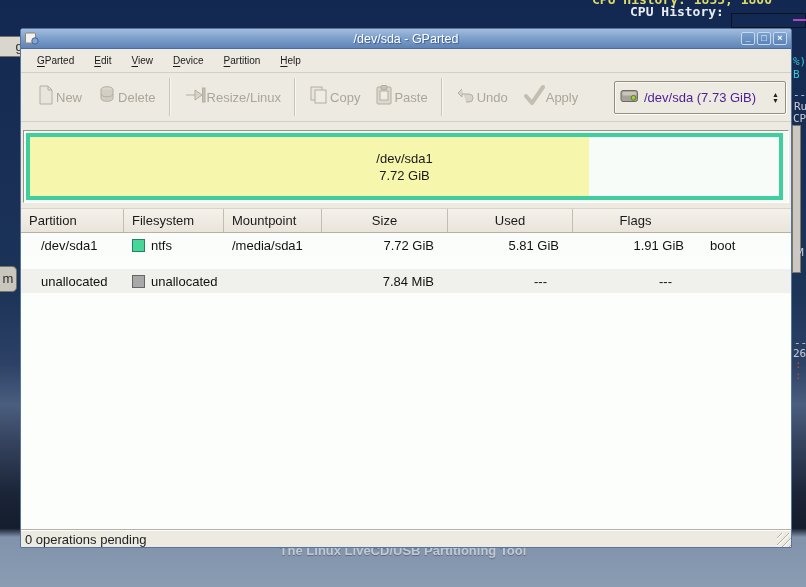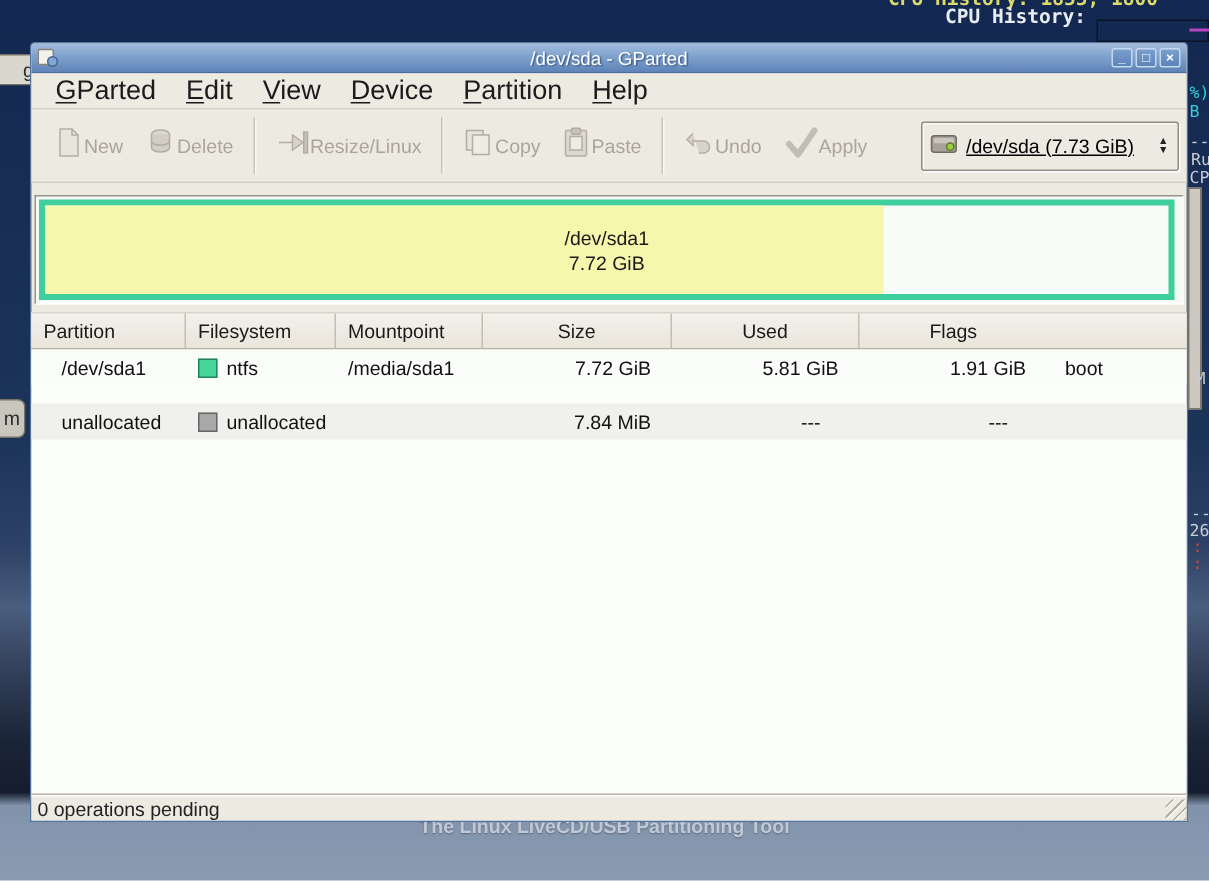--- a/index.html
+++ b/index.html
@@ -40,33 +40,33 @@
   .wicon { margin-left:4px; display:flex; }
   .wtitle { position:absolute; left:0; width:100%; text-align:center; color:#fff; font-weight:normal;
     font-size:12.5px; text-shadow:1px 1px 1px #3a5a8a; pointer-events:none; }
   .wbtns { position:absolute; right:4px; top:3px; display:flex; gap:2px; }
   .wbtn { width:14px; height:13px; background:linear-gradient(180deg,#7aa0ce,#5c84b8);
     border:1px solid #c6d8ee; color:#fff; font-size:9px; font-weight:bold; line-height:11px;
     text-align:center; border-radius:2px; }
 
   .menubar { position:absolute; left:0; top:20px; width:770px; height:24px;
     background:#edeae2; border-bottom:1px solid #d3cfc5; display:flex; align-items:center; padding-left:6px; }
-  .mitem { font-size:18px; color:#1b1b1b; padding:3px 10px; }
+  .mitem { font-size:10px; color:#1b1b1b; padding:3px 10px; }
   .mn { text-decoration:underline; text-underline-offset:2px; }
 
   .toolbar { position:absolute; left:0; top:44px; width:770px; height:49px;
     background:#edeae2; border-bottom:1px solid #d3cfc5; display:flex; align-items:center; padding-left:8px; }
   .tbtn { display:flex; flex-direction:row; align-items:center; justify-content:flex-end;
     padding:2px 7px; height:44px; }
   .tlabel { font-size:13px; color:#aba699; margin-top:1px; white-space:nowrap; }
   .tsep { width:1px; height:38px; background:#c9c5ba; margin:0 6px; box-shadow:1px 0 0 #f8f6f1; }
   .combo { position:absolute; right:5px; top:8px; height:33px; width:172px;
     background:#edeae2; border:1px solid #928d82; box-shadow:inset 1px 1px 0 #faf8f4, 1px 1px 0 #fff;
     border-radius:2px; display:flex; align-items:center; padding:0 6px 0 5px; }
-  .combo-label { font-size:13px; color:#000000; margin-left:5px; flex:1; white-space:nowrap;text-decoration:underline; }
+  .combo-label { font-size:13px; color:#4c1d95; margin-left:5px; flex:1; white-space:nowrap; }
   .spinner { display:flex; flex-direction:column; align-items:center; line-height:6px; font-size:7px; color:#222; }
 
   
   .diskview { position:absolute; left:2px; top:101px; width:766px; height:73px;
     background:#f6f9f4; border:1px solid; border-color:#989488 #fff #fff #989488; }
   .pblock { position:absolute; left:2px; top:2px; width:757px; height:67px;
     border:4px solid #3fce9e; background:#f8fcf8; }
   .pused { position:absolute; left:0; top:0; height:100%; width:74.6%; background:#f6f6ad; }
   .ptext { position:absolute; left:0; top:0; width:100%; height:100%;
     display:flex; flex-direction:column; align-items:center; justify-content:center;

